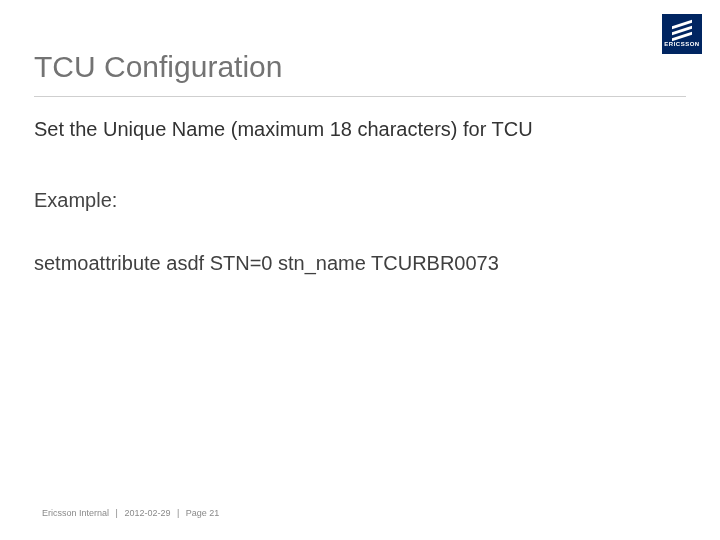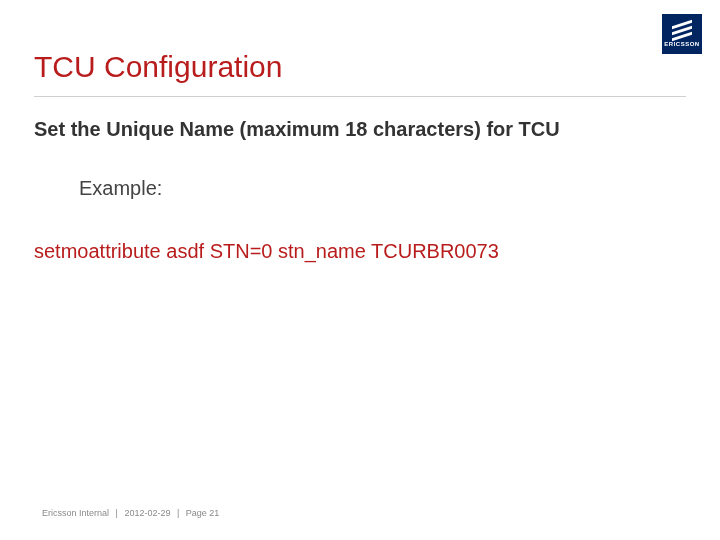--- a/index.html
+++ b/index.html
@@ -47,53 +47,52 @@
     font-size: 6px;
     letter-spacing: 0.5px;
     font-weight: bold;
   }
   .title {
     position: absolute;
     left: 34px;
     top: 50px;
     font-size: 30px;
     font-weight: 400;
-    color: #b91c1c;
+    color: #737373;
   }
   .divider {
     position: absolute;
     left: 34px;
     right: 34px;
     top: 96px;
     height: 1px;
     background: #cfcfcf;
   }
   .body {
     position: absolute;
     left: 34px;
     right: 60px;
     top: 118px;
   }
   .instruction {
     font-size: 20px;
-    font-weight: bold;
+    font-weight: normal;
     color: #333;
-    margin-bottom: 36px;
+    margin-bottom: 48px;
   }
   .example-label {
     font-size: 20px;
     font-weight: 400;
     color: #444;
     margin-bottom: 40px;
-    margin-left: 45px;
   }
   .example-command {
     font-size: 20px;
     font-weight: 400;
-    color: #b91c1c;
+    color: #404040;
   }
   .footer {
     position: absolute;
     left: 34px;
     bottom: 22px;
     font-size: 9px;
     color: #8a8a8a;
     padding-left: 8px;
   }
   .footer .sep {

